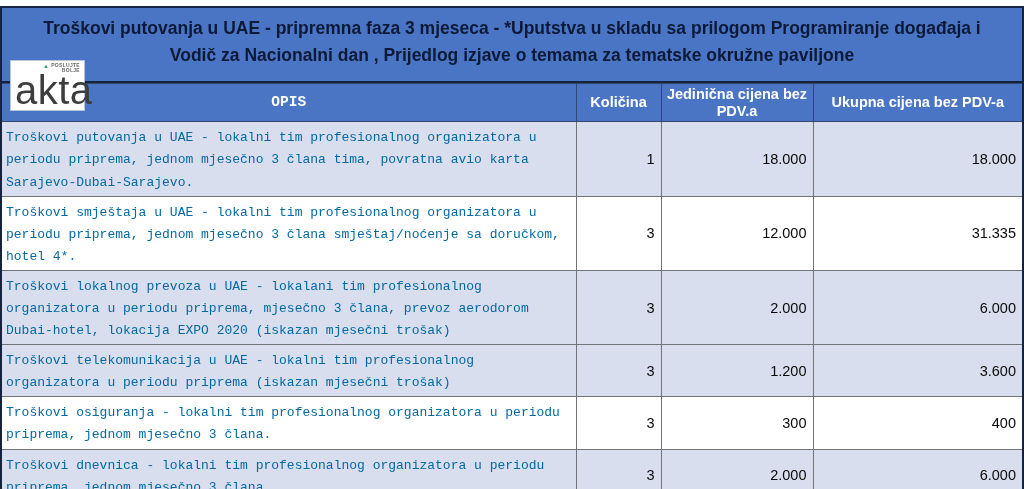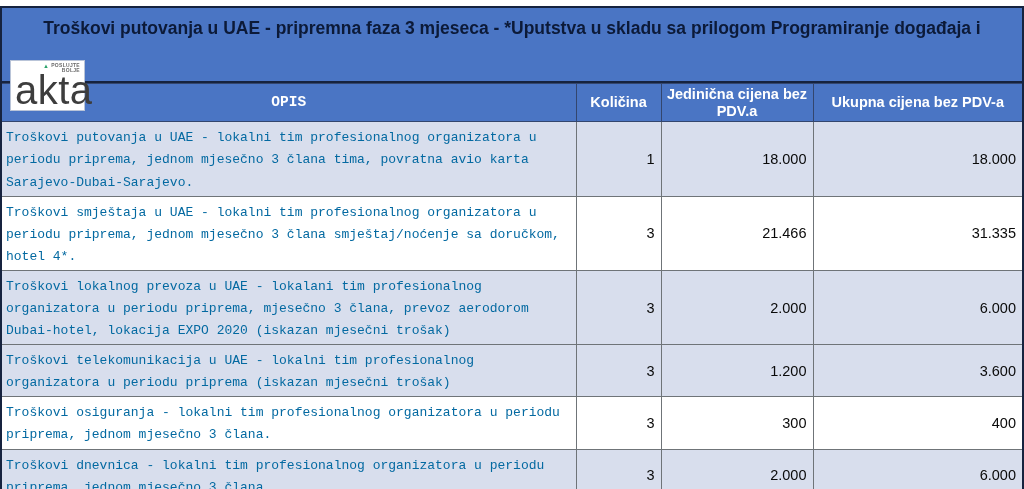--- a/index.html
+++ b/index.html
@@ -73,20 +73,21 @@
   th:first-child, td:first-child{border-left:none;font-family:Liberation Mono, monospace;}
   th:last-child, td:last-child{border-right:none;margin-top:16px;}
 </style>
 </head>
 <body>
 
 <div class="sheet">
 
   <div class="title-band">
     <div>Troškovi putovanja u UAE - pripremna faza 3 mjeseca - *Uputstva u skladu sa  prilogom  Programiranje događaja i</div>
+    <div>Vodič za Nacionalni dan , Prijedlog izjave o temama za tematske okružne paviljone</div>
   </div>
 
   <div class="logo">
     <div class="tagline">
       <span class="tri">▲</span>
       <span>
         <span>POSLUJTE</span><br>
         <span>BOLJE</span>
       </span>
     </div>
@@ -111,21 +112,21 @@
     <tbody>
       <tr class="shade" style="height:50px">
         <td class="opis">Troškovi putovanja u UAE - lokalni tim profesionalnog organizatora u periodu priprema, jednom mjesečno 3 člana tima, povratna avio karta Sarajevo-Dubai-Sarajevo.</td>
         <td class="num">1</td>
         <td class="num">18.000</td>
         <td class="num">18.000</td>
       </tr>
       <tr style="height:48px">
         <td class="opis">Troškovi smještaja u UAE - lokalni tim profesionalnog organizatora u periodu priprema, jednom mjesečno 3 člana smještaj/noćenje sa doručkom, hotel 4*.</td>
         <td class="num">3</td>
-        <td class="num">21.466</td>
+        <td class="num">12.000</td>
         <td class="num">31.335</td>
       </tr>
       <tr class="shade" style="height:69px">
         <td class="opis">Troškovi lokalnog prevoza u UAE - lokalani tim profesionalnog organizatora u periodu priprema, mjesečno 3 člana, prevoz aerodorom Dubai-hotel, lokacija EXPO 2020 (iskazan mjesečni trošak)</td>
         <td class="num">3</td>
         <td class="num">2.000</td>
         <td class="num">6.000</td>
       </tr>
       <tr class="shade" style="height:45px">
         <td class="opis">Troškovi telekomunikacija u UAE - lokalni tim profesionalnog organizatora u periodu priprema (iskazan mjesečni trošak)</td>

